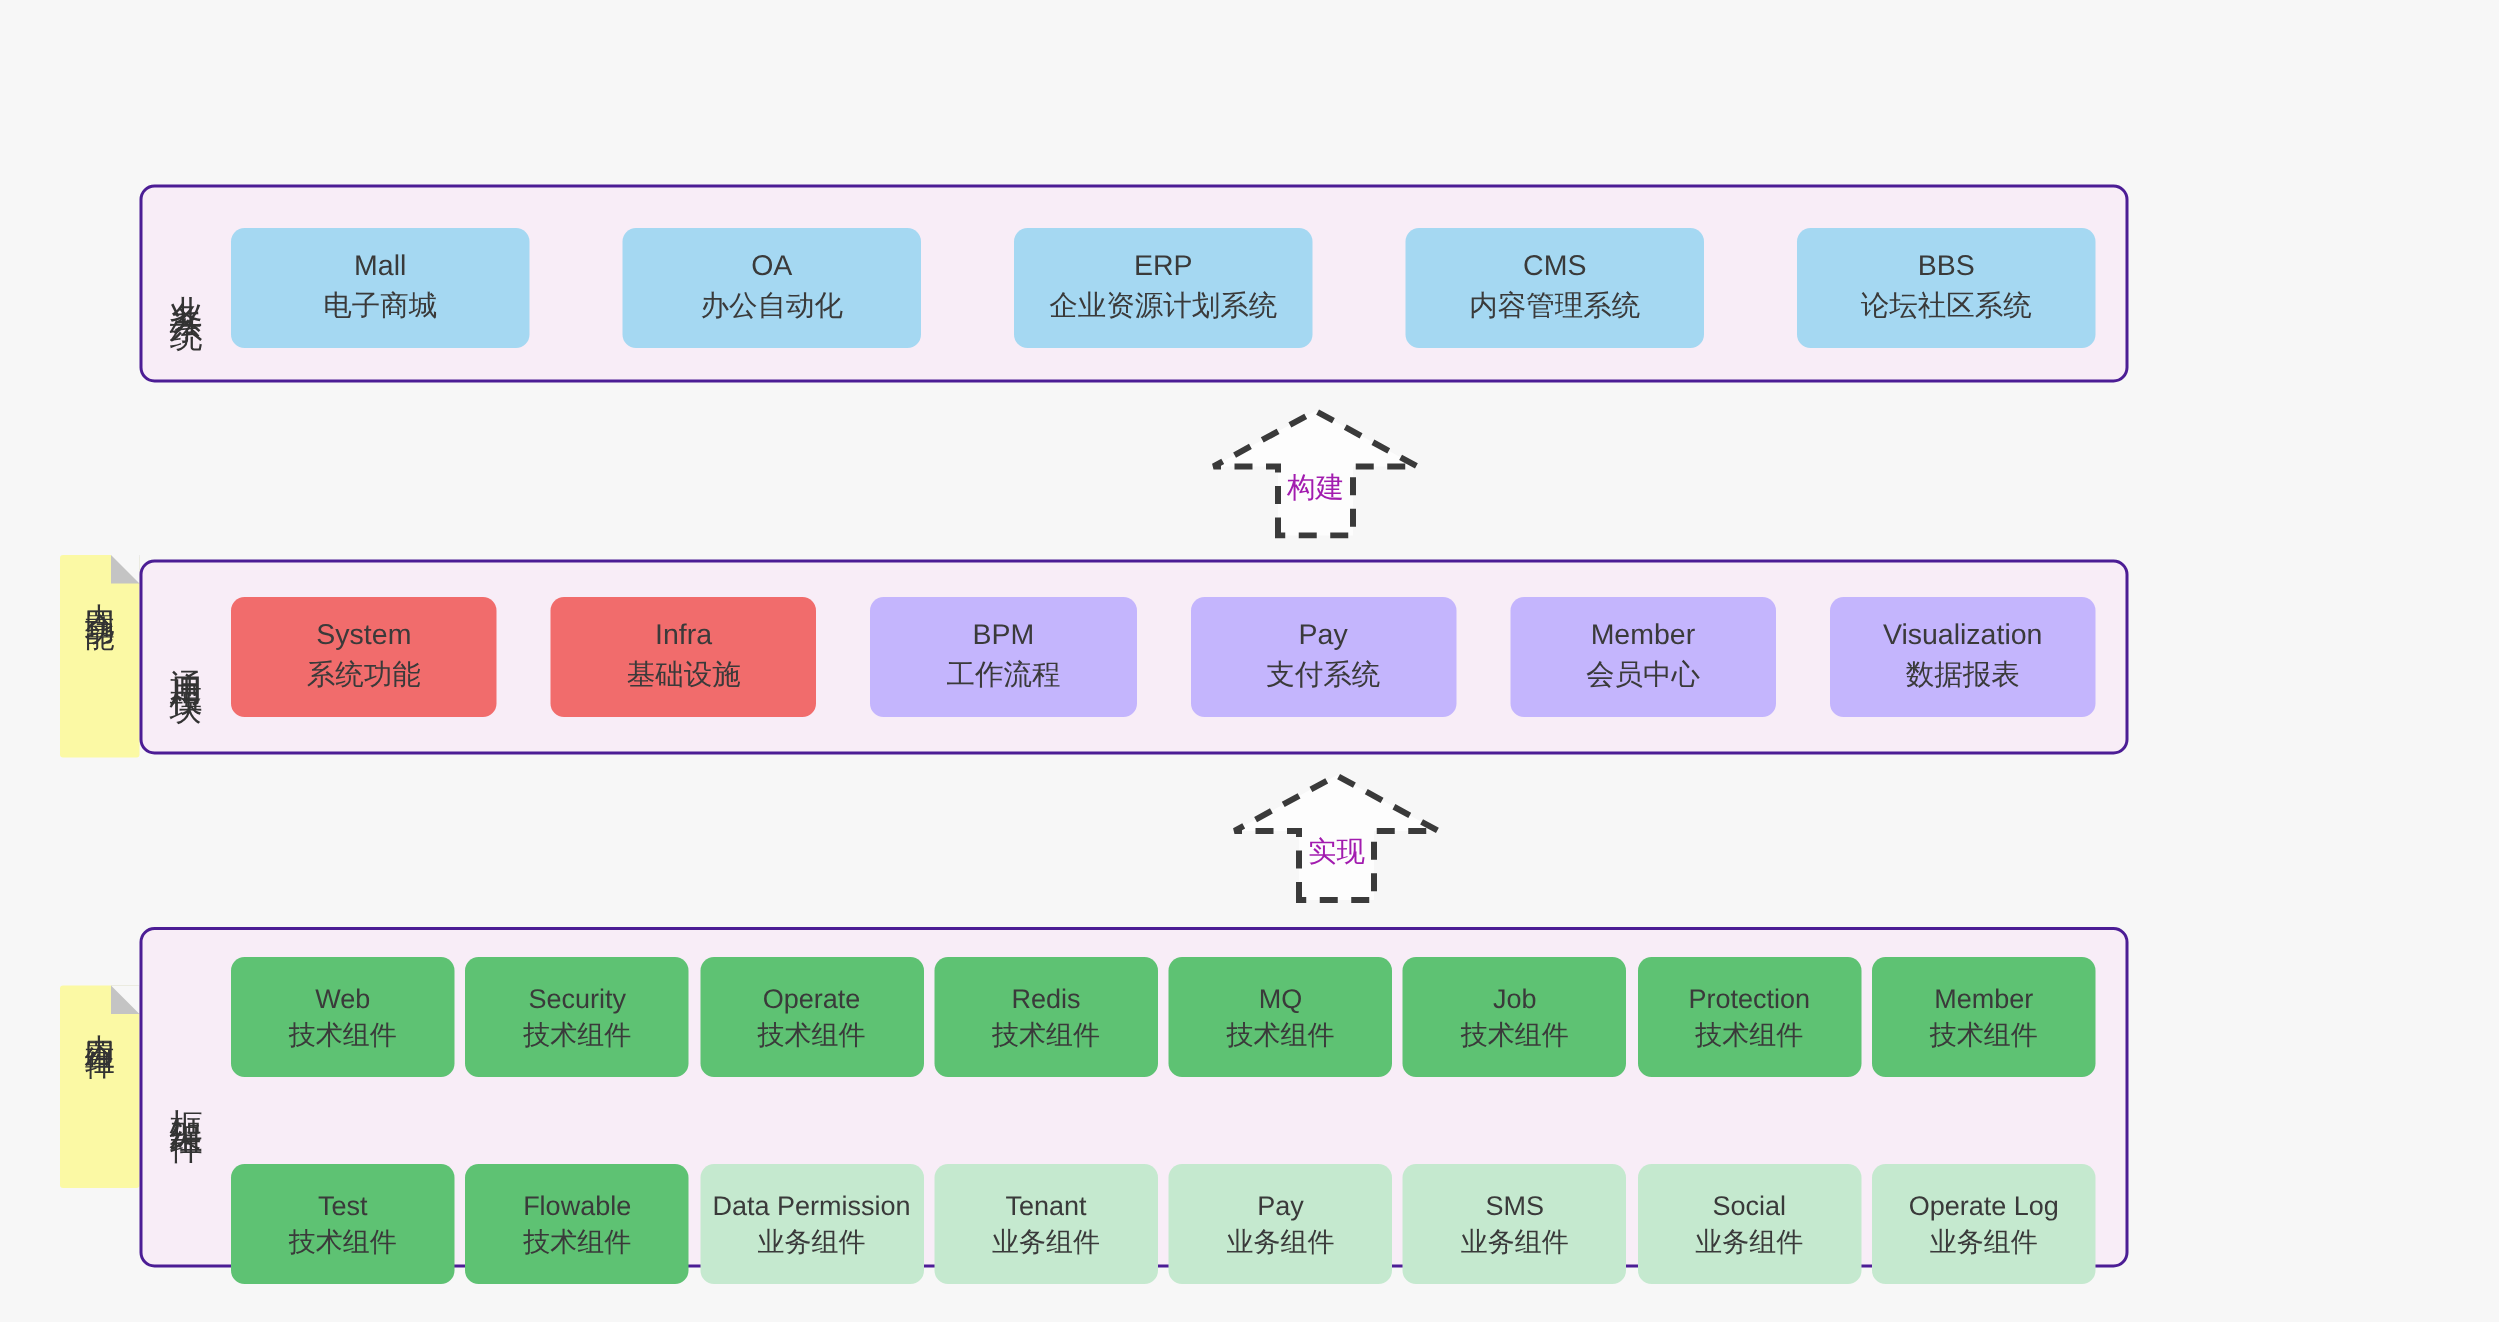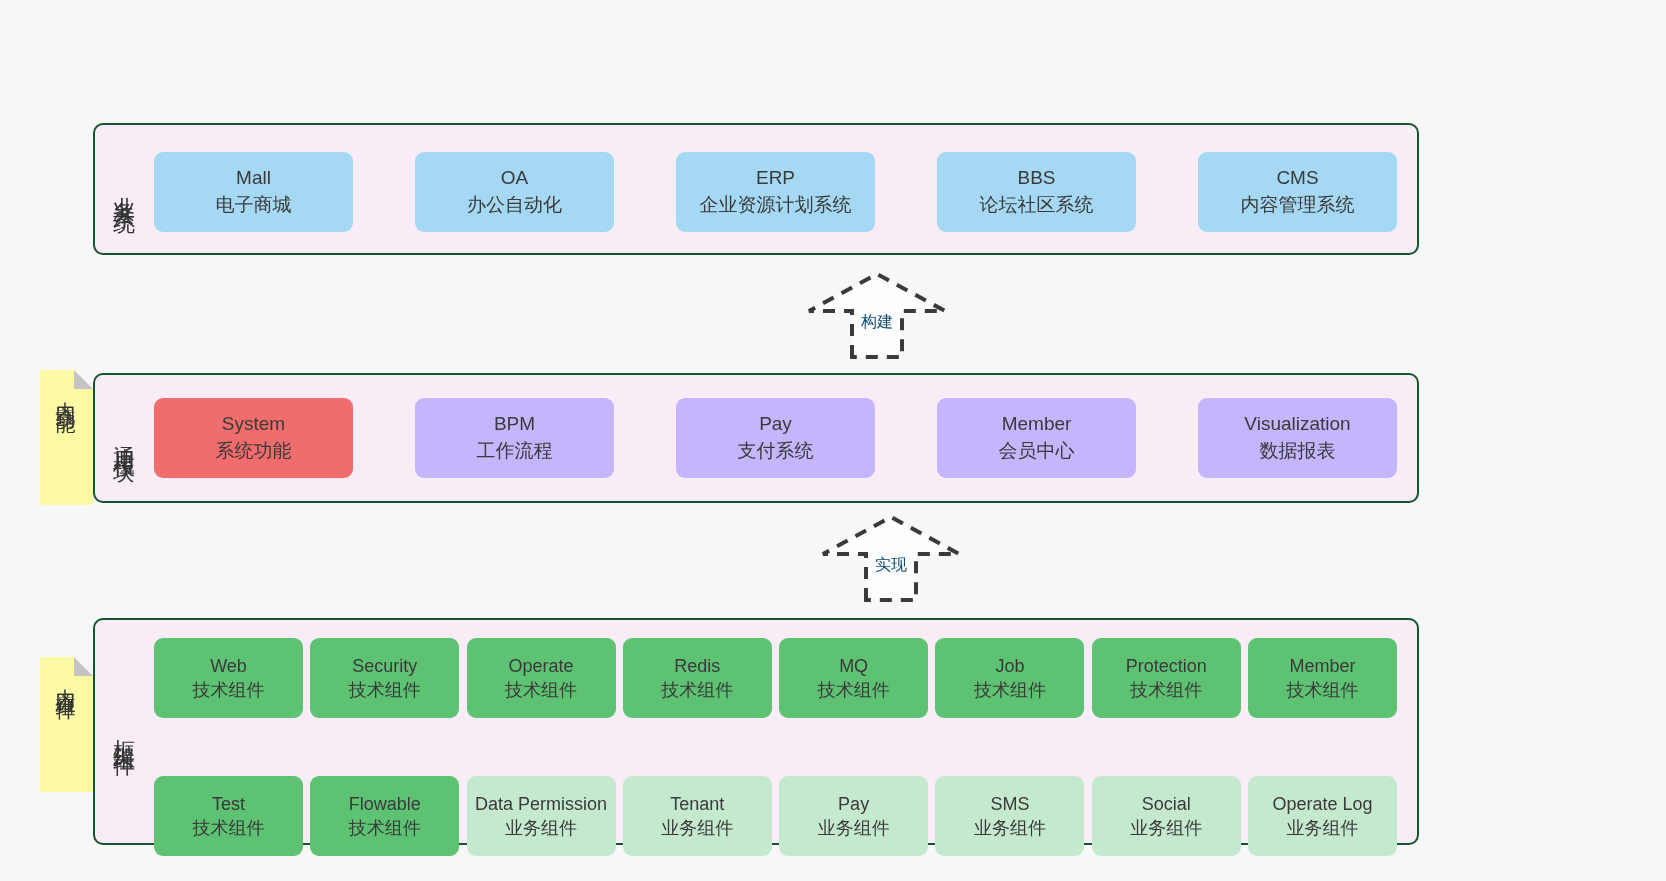--- a/index.html
+++ b/index.html
@@ -1,21 +1,21 @@
 <!DOCTYPE html>
 <html><head>
 <meta charset="utf-8">
 <style>
   html,body{margin:0;padding:0;background:#f7f7f7;}
   .canvas{position:relative;width:1666px;height:881px;background:#f7f7f7;overflow:hidden;
           font-family:"Liberation Sans","DejaVu Sans",sans-serif;color:#3a3a3a;}
 
   
   .layer{position:absolute;left:93px;width:1326px;background:#f8edf7;
-         border:2px solid #14532d;border-radius:10px;box-sizing:border-box;z-index:1;}
+         border:2px solid #4c1d95;border-radius:10px;box-sizing:border-box;z-index:1;}
   #layer-business{top:123px;height:132px;}
   #layer-modules{top:373px;height:130px;}
   #layer-components{top:618px;height:227px;}
 
   .layer-label{position:absolute;left:14px;top:50%;transform:translateY(-50%);
                writing-mode:vertical-rl;text-orientation:upright;
                font-size:22px;letter-spacing:5px;color:#333;}
 
   
   .box-row{position:absolute;left:59px;right:20px;display:flex;justify-content:space-between;}
@@ -44,21 +44,21 @@
              border-color:#f7f7f7 #f7f7f7 #c4c4c4 transparent;}
   .note-text{writing-mode:vertical-rl;text-orientation:upright;font-size:20px;
              letter-spacing:4px;color:#333;margin-top:16px;}
 
   
   .arrow{position:absolute;width:142px;height:88px;z-index:1;}
   #arrow-build{left:806px;top:271px;}
   #arrow-implement{left:820px;top:514px;}
   .arrow svg{position:absolute;left:0;top:0;}
   .arrow-label{position:absolute;left:50%;top:41px;transform:translateX(-50%);
-               background:#fdfdfd;font-size:16px;color:#0c4a6e;padding:0 3px;
+               background:#fdfdfd;font-size:19px;color:#a21caf;padding:0 3px;
                white-space:nowrap;}
 </style>
 </head>
 <body>
 
 <div class="canvas">
 
   <div class="note" id="note-modules">
     <span class="note-fold"></span>
     <span class="note-text">内置功能</span>
@@ -78,44 +78,48 @@
       </div>
       <div class="box blue">
         <span>OA</span>
         <span>办公自动化</span>
       </div>
       <div class="box blue">
         <span>ERP</span>
         <span>企业资源计划系统</span>
       </div>
       <div class="box blue">
+        <span>CMS</span>
+        <span>内容管理系统</span>
+      </div>
+      <div class="box blue">
         <span>BBS</span>
         <span>论坛社区系统</span>
-      </div>
-      <div class="box blue">
-        <span>CMS</span>
-        <span>内容管理系统</span>
       </div>
     </div>
   </section>
 
   <div class="arrow" id="arrow-build">
     <svg width="142" height="88" viewBox="0 0 142 88">
       <path d="M46,86 L46,40 L3,40 L71,3 L139,40 L96,40 L96,86 Z" fill="#fdfdfd" stroke="#3a3a3a" stroke-width="4" stroke-dasharray="12 9"></path>
     </svg>
     <span class="arrow-label">构建</span>
   </div>
 
   <section class="layer" id="layer-modules">
     <div class="layer-label">通用模块</div>
     <div class="box-row row-six" id="row-modules">
       <div class="box red">
         <span>System</span>
         <span>系统功能</span>
       </div>
+      <div class="box red">
+        <span>Infra</span>
+        <span>基础设施</span>
+      </div>
       <div class="box pink">
         <span>BPM</span>
         <span>工作流程</span>
       </div>
       <div class="box pink">
         <span>Pay</span>
         <span>支付系统</span>
       </div>
       <div class="box pink">
         <span>Member</span>

